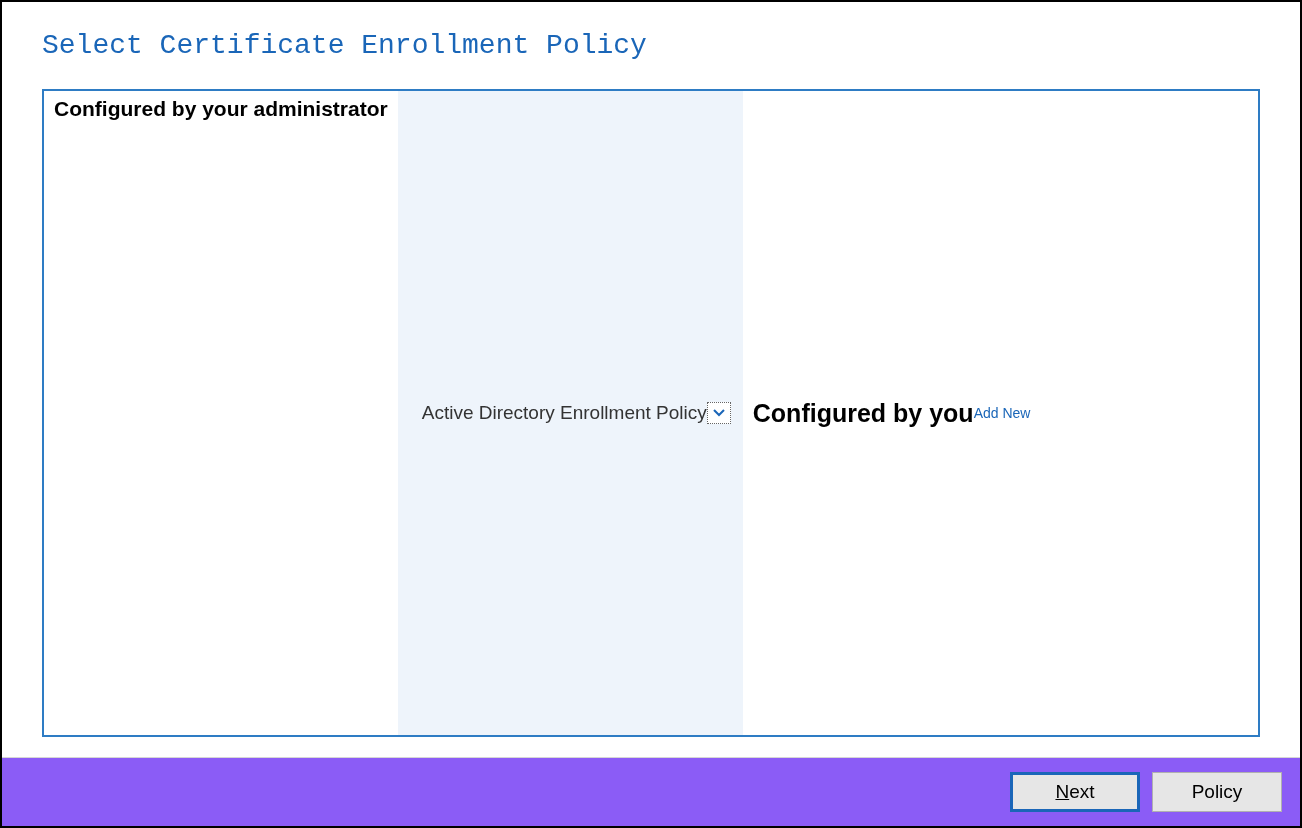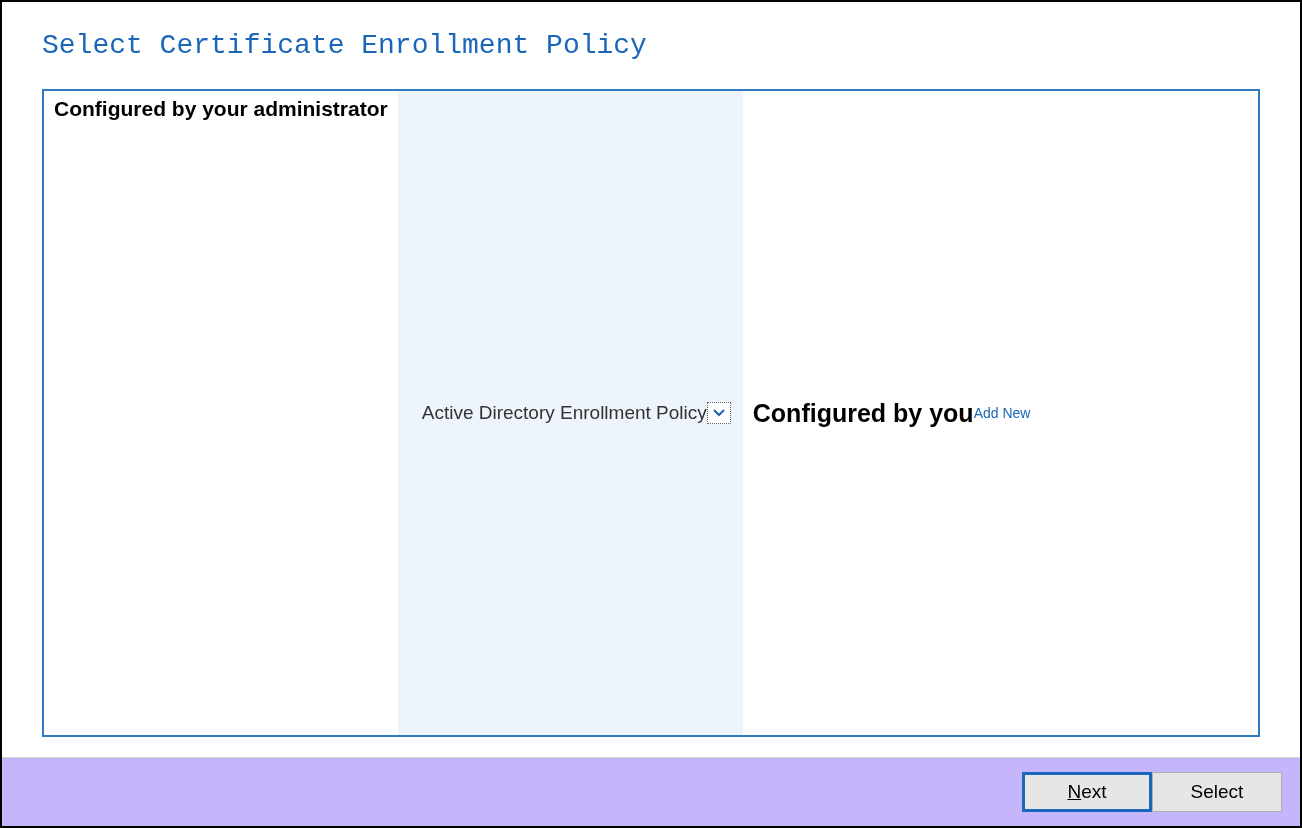--- a/index.html
+++ b/index.html
@@ -92,25 +92,25 @@
     font-size: 25px;
     color: #000000;
   }
   .add-new {
     color: #1a66b8;
     font-size: 14px;
     cursor: pointer;
   }
   .footer {
     border-top: 1px solid #d6d6d6;
-    background: #c4b5fd;
+    background: #8b5cf6;
     padding: 14px 18px;
     display: flex;
     justify-content: flex-end;
-    gap: 0;
+    gap: 12px;
   }
   .btn {
     min-width: 130px;
     height: 40px;
     font-size: 19px;
     font-family: inherit;
     cursor: pointer;
     display: flex;
     align-items: center;
     justify-content: center;
@@ -152,15 +152,15 @@
         <span class="panel-header-user">Configured by you</span>
         <span class="add-new">Add New</span>
       </div>
     </div>
   </div>
 
   <div class="footer">
     <button class="btn btn-primary">
       <span><span class="mnemonic">N</span><span>ext</span></span>
     </button>
-    <button class="btn btn-secondary">Select</button>
+    <button class="btn btn-secondary">Policy</button>
   </div>
 </div>
 
 </body></html>

